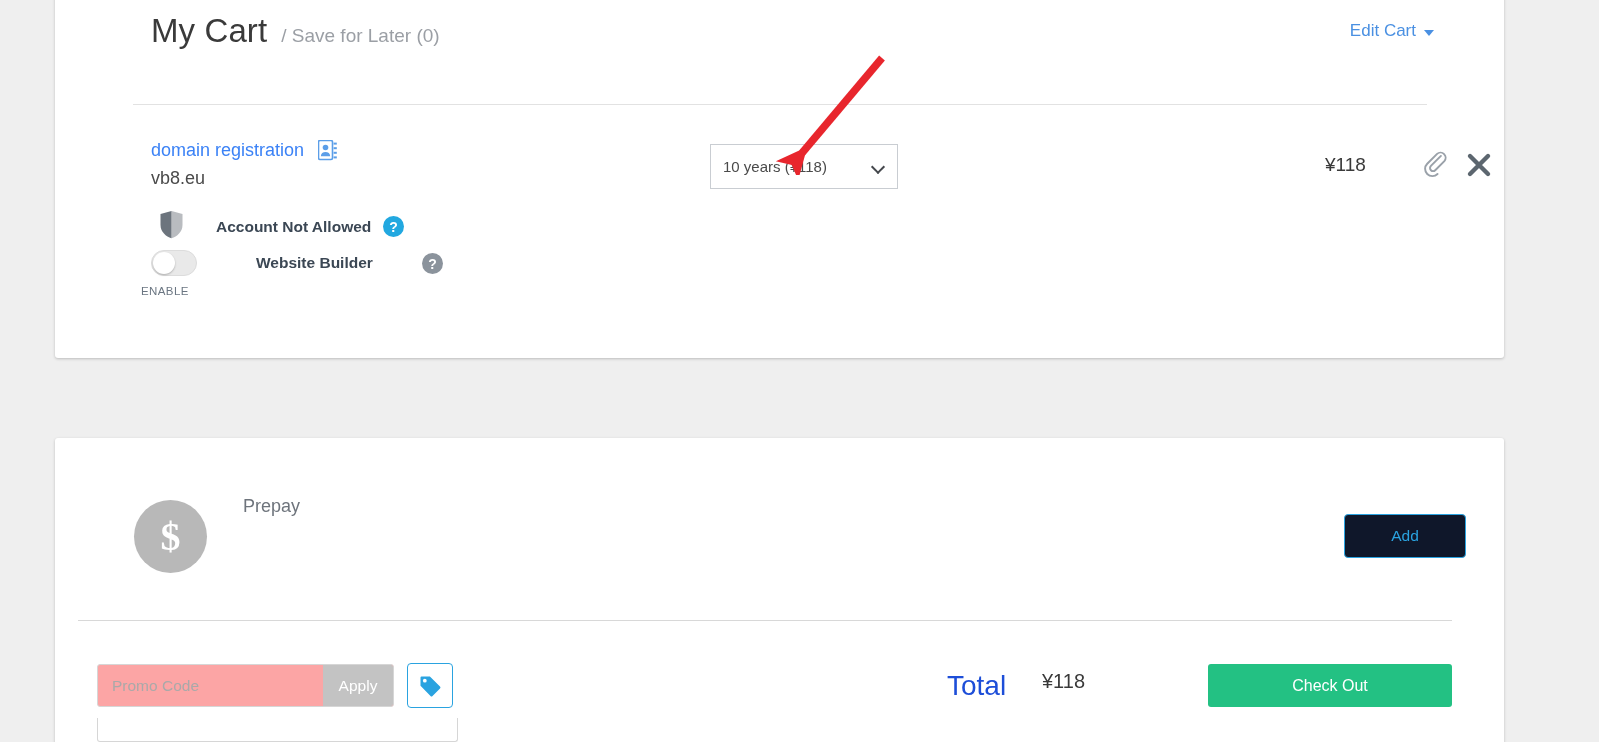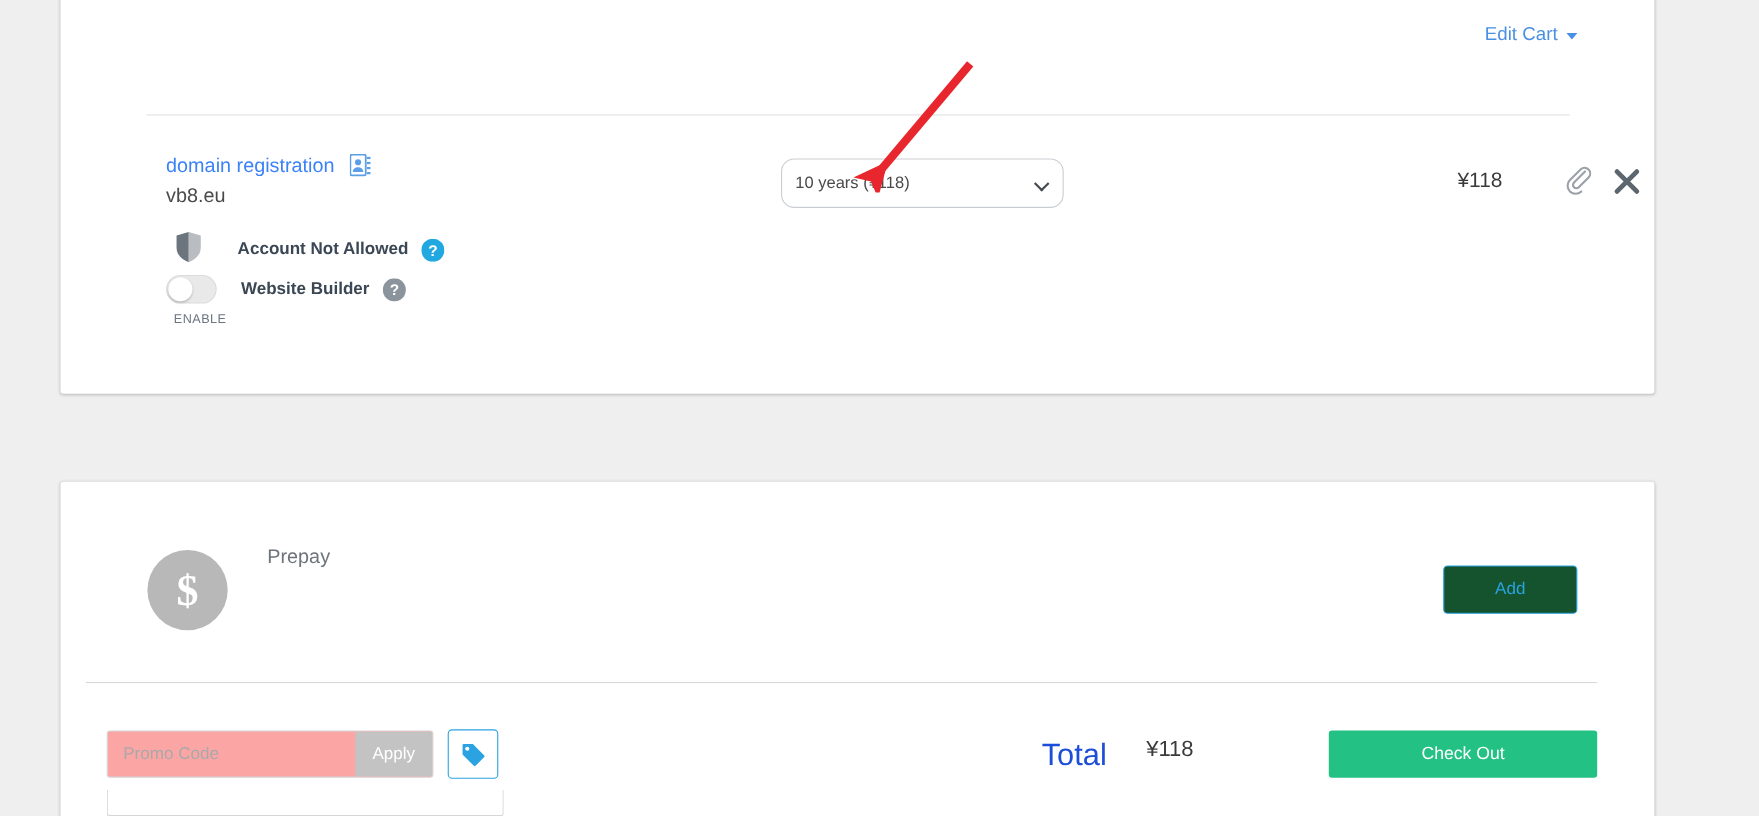--- a/index.html
+++ b/index.html
@@ -61,49 +61,49 @@
   .contact-icon { margin-left: 14px; display: inline-flex; cursor: pointer; }
   .item-domain {
     position: absolute; left: 96px; top: 180px;
     font-size: 18px; color: #4a4a4a;
   }
 
   .addon-row {
     position: absolute; display: flex; align-items: center;
   }
   #privacy-row { left: 104px; top: 222px; }
-  #builder-row { left: 96px; top: 262px; }
+  #builder-row { left: 96px; top: 262px; gap: 37px; }
 
   .addon-label {
     font-size: 15.5px; font-weight: bold; color: #3b4754;
   }
   #privacy-row .addon-label { margin-left: 32px; }
   #builder-row .addon-label { margin-left: 22px; }
   .help-icon { margin-left: 12px; display: inline-flex; cursor: pointer; }
 
   .toggle {
     position: relative; width: 46px; height: 26px;
     border-radius: 13px; background: #e9e9e9;
     border: 1px solid #dcdcdc; cursor: pointer;
   }
   .toggle .knob {
     position: absolute; left: 1px; top: 1px;
     width: 22px; height: 22px; border-radius: 50%;
     background: #ffffff; box-shadow: 0 1px 2px rgba(0,0,0,.25);
   }
   .enable-label {
-    position: absolute; left: 103px; top: 297px;
+    position: absolute; left: 86px; top: 297px;
     font-size: 11.5px; color: #6b7682; letter-spacing: .4px;
   }
 
   
   .term-select {
     position: absolute; left: 655px; top: 156px;
-    width: 257px; height: 45px;
-    border: 1px solid #c9cdd2; border-radius: 12px;
+    width: 188px; height: 45px;
+    border: 1px solid #c9cdd2; border-radius: 0;
     background: #fff; cursor: pointer;
     display: flex; align-items: center;
   }
   .term-select .value {
     font-size: 15px; color: #4a4a4a; margin-left: 12px;
   }
   .term-select .chev {
     position: absolute; right: 14px; top: 17px;
     width: 10px; height: 10px;
     border-right: 2px solid #45484d;
@@ -133,24 +133,24 @@
     position: absolute; left: 243px; top: 496px;
     font-size: 18px; color: #6e747c; font-weight: 400;
   }
   .prepay-desc {
     position: absolute; left: 243px; top: 522px;
     width: 740px; font-size: 15.5px; color: #9aa0a8;
     line-height: 26px;
   }
   .prepay-desc b { color: #6e747c; font-weight: bold; }
   .add-btn {
-    position: absolute; left: 1312px; top: 514px;
+    position: absolute; left: 1344px; top: 514px;
     width: 122px; height: 44px;
     border: 1px solid #2aa3e0; border-radius: 4px;
-    background: #14532d; color: #2aa3e0; font-size: 15.5px;
+    background: #0f172a; color: #2aa3e0; font-size: 15.5px;
     display: flex; align-items: center; justify-content: center;
     cursor: pointer;
   }
   .hr-mid {
     position: absolute; left: 78px; top: 620px; width: 1374px;
     height: 1px; background: #d8d8d8;
   }
 
   
   .promo-wrap {
@@ -210,20 +210,24 @@
   }
 </style>
 </head>
 <body>
 
 <div class="page">
 
   <div class="card" id="cart-card">
 
     <div class="cart-header">
+      <div class="cart-title-wrap">
+        <span class="cart-title">My Cart</span>
+        <span class="cart-subtitle">/ Save for Later (0)</span>
+      </div>
 
       <div class="edit-cart">
         <span>Edit Cart</span>
         <span class="caret-down"></span>
       </div>
 
       <div class="hr-top"></div>
     </div>
 
     <div class="item-name">

